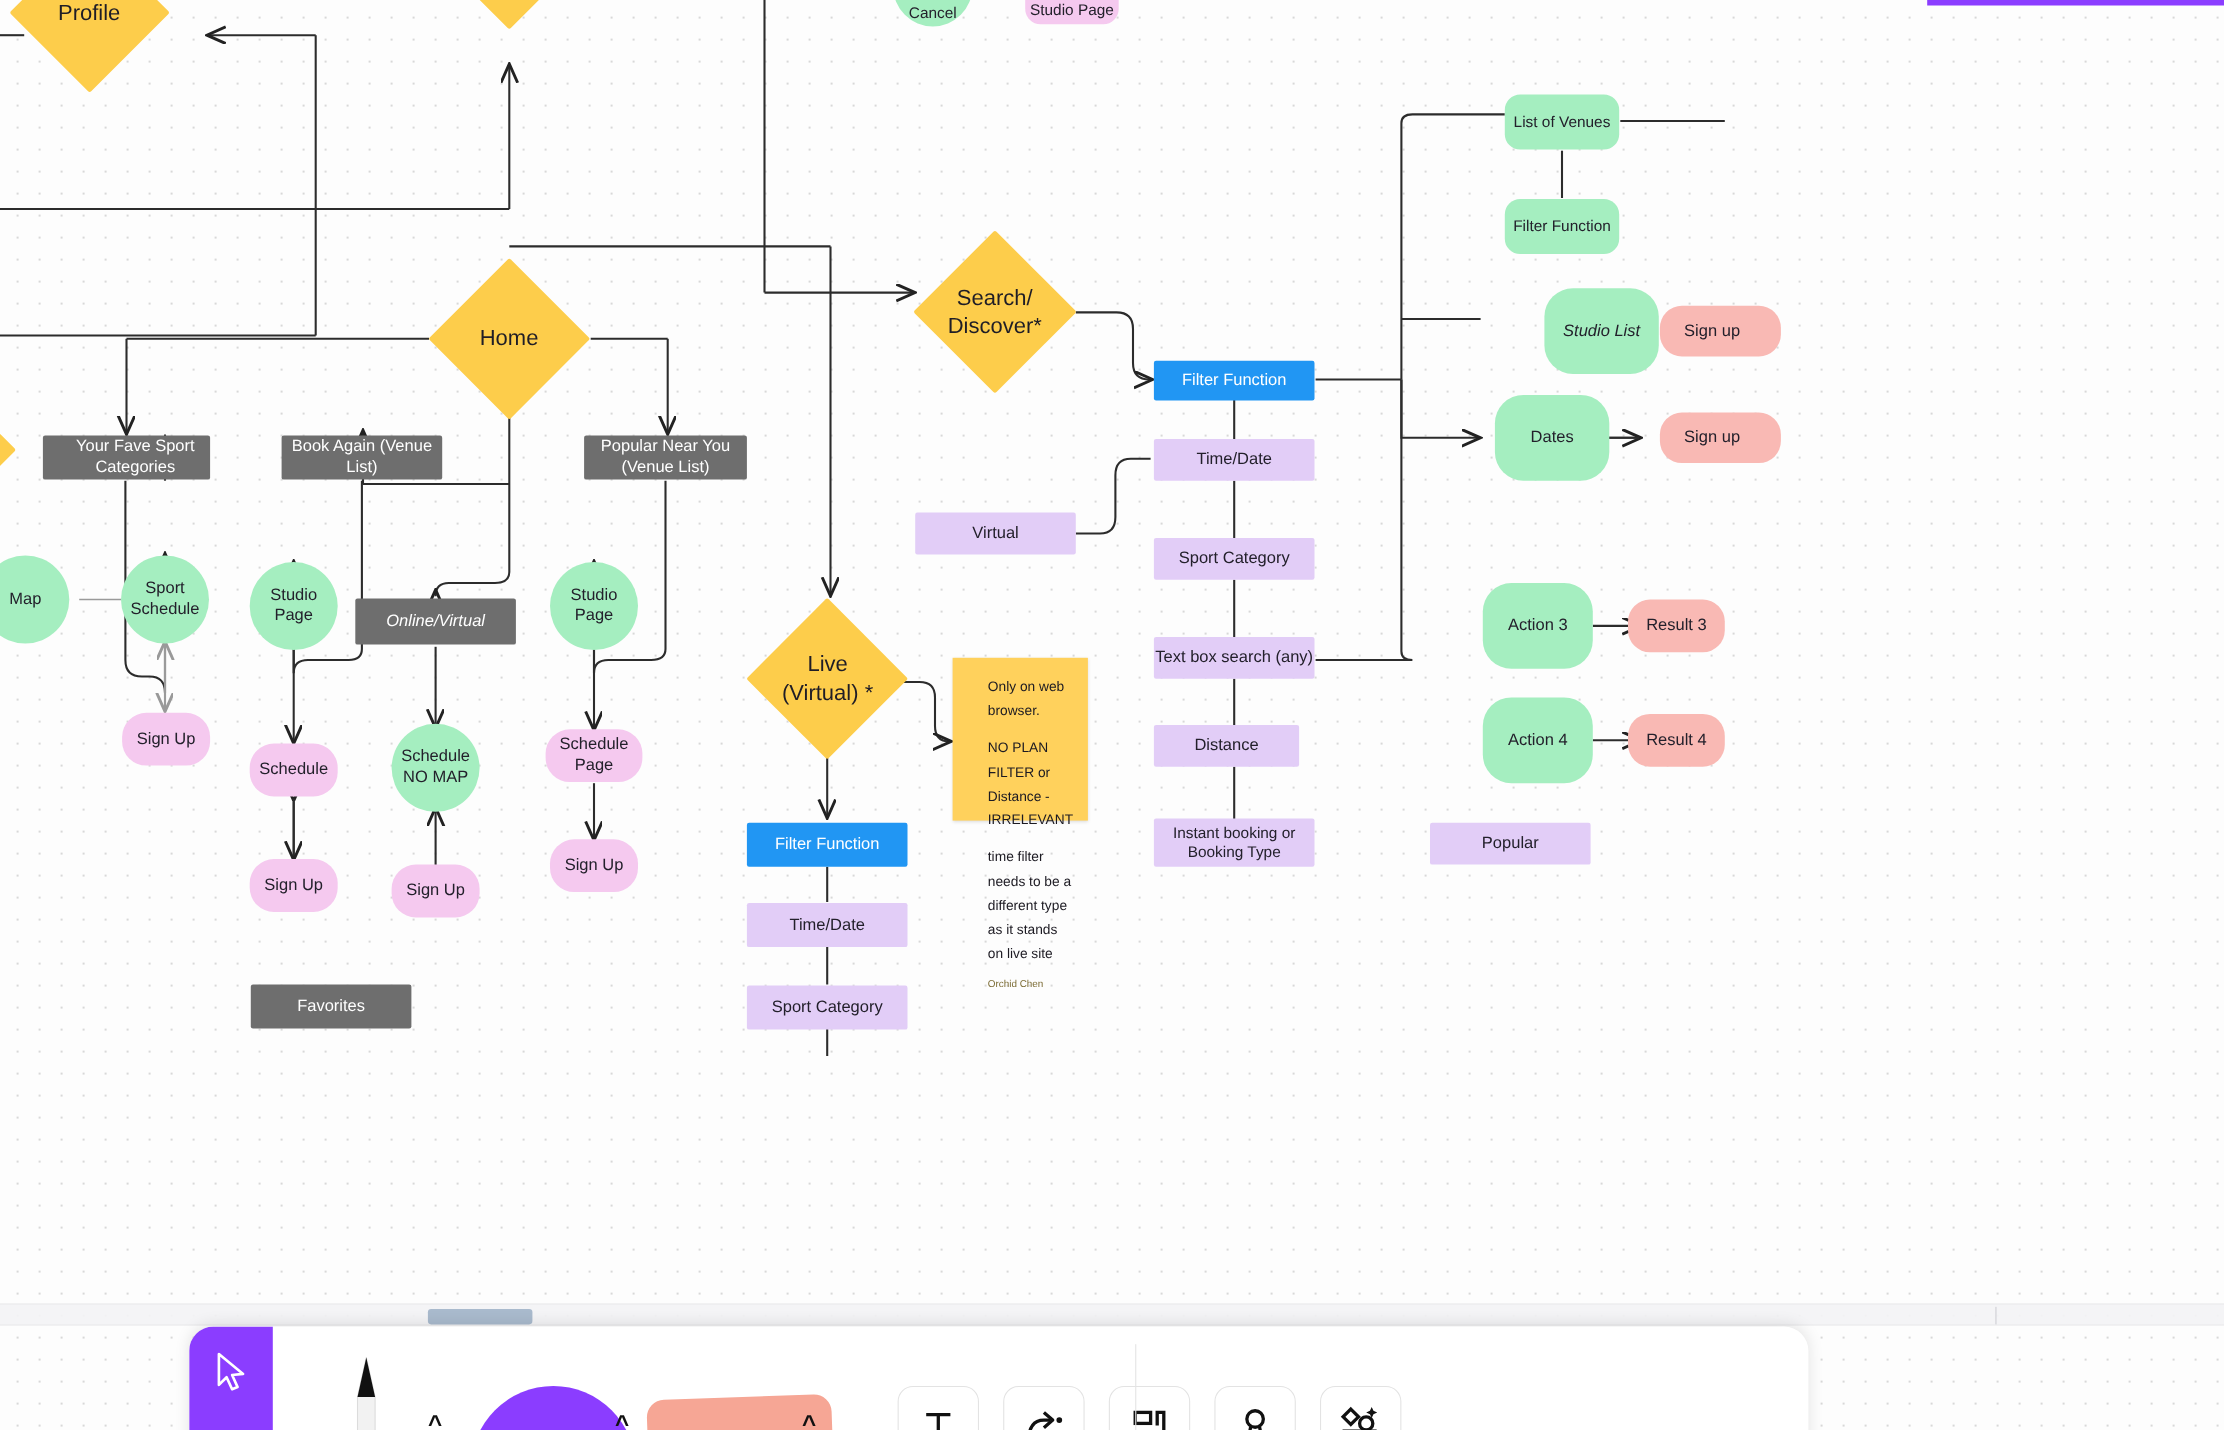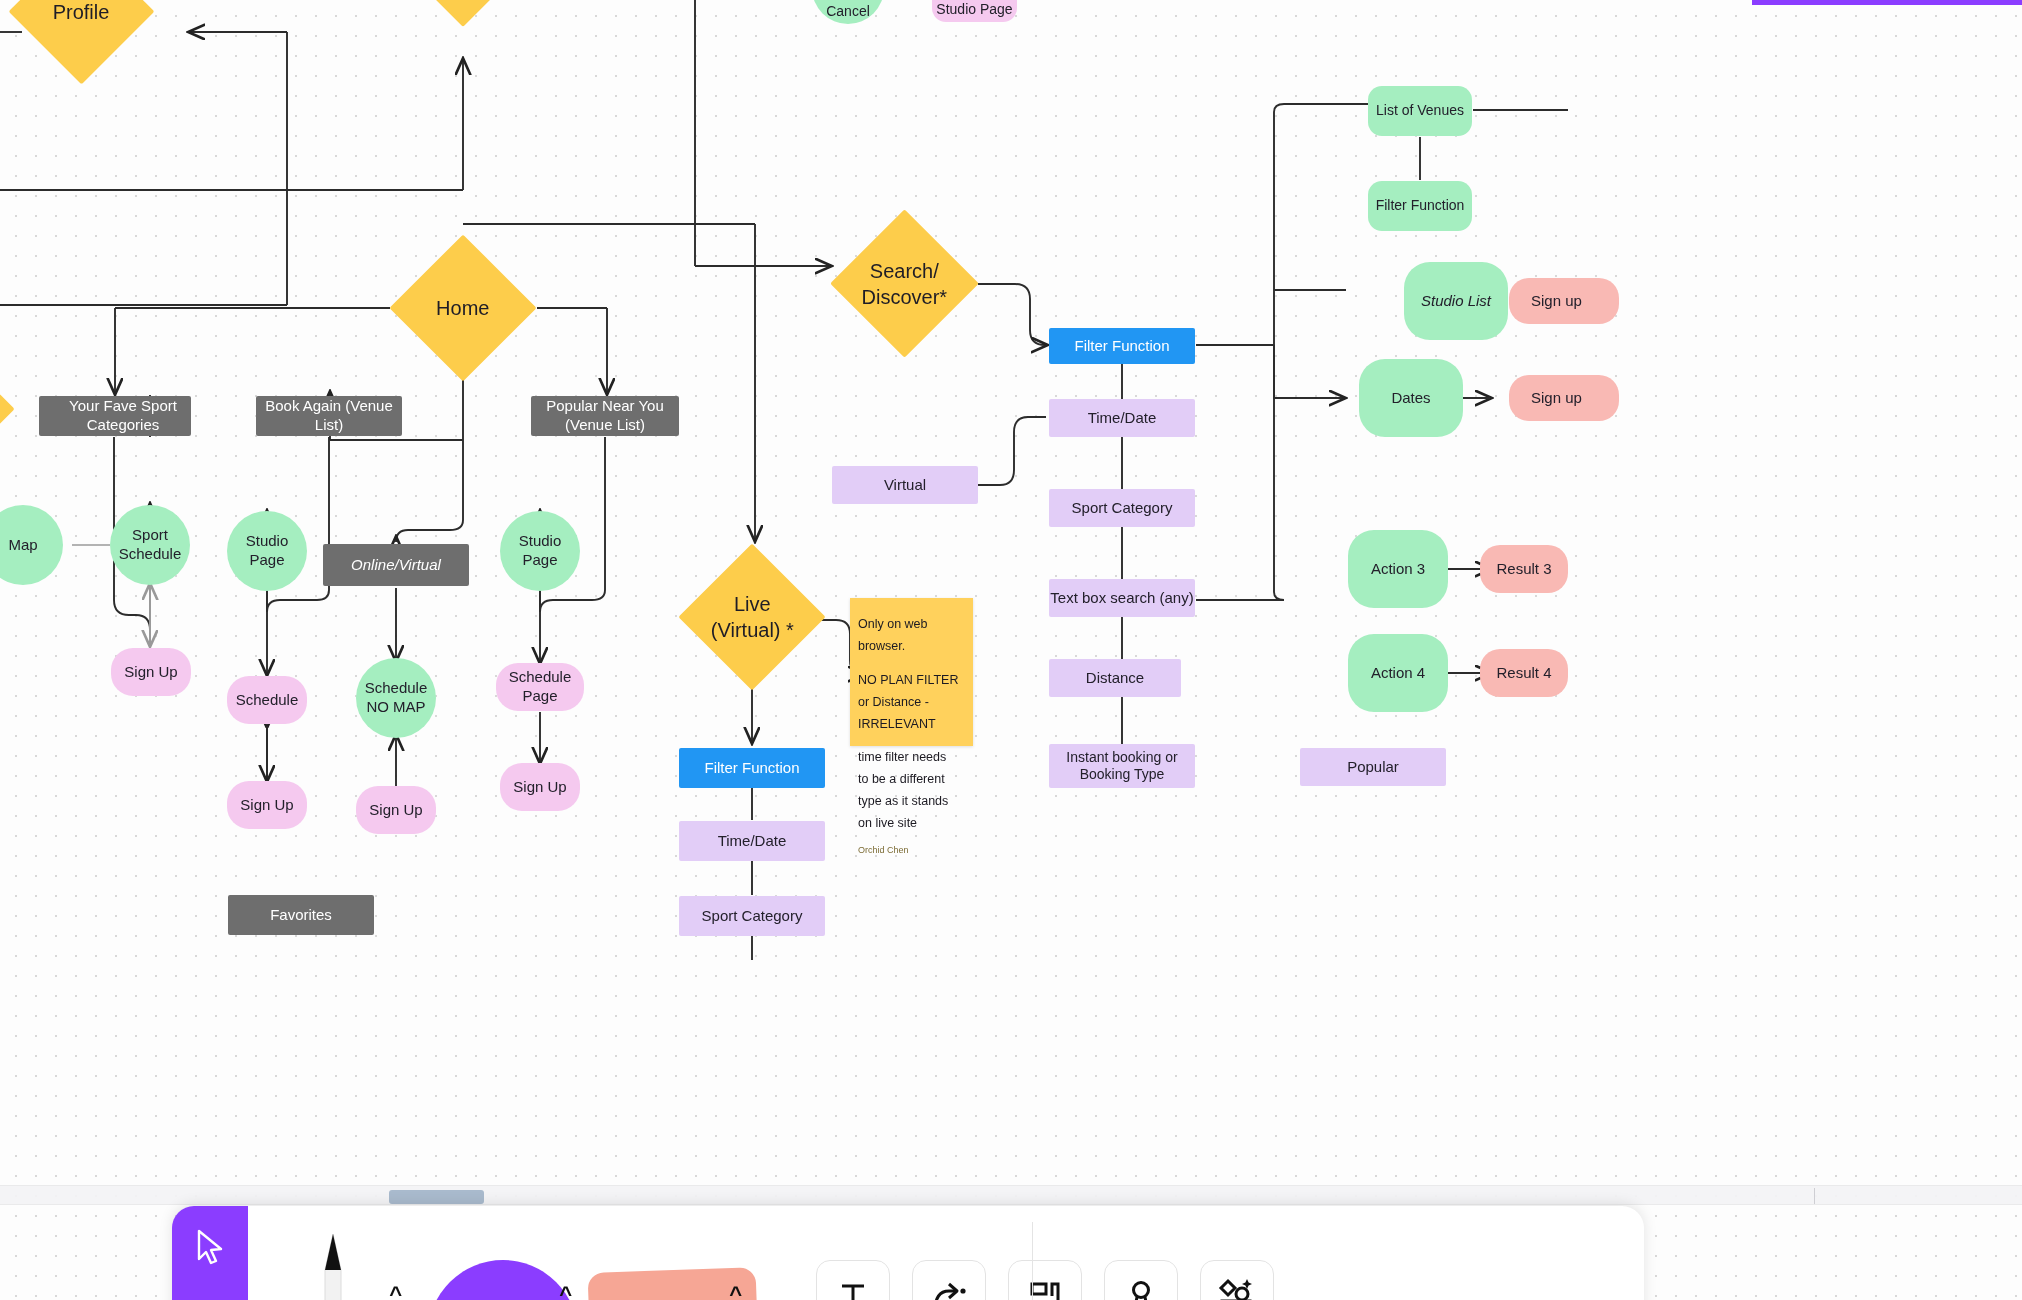--- a/index.html
+++ b/index.html
@@ -51,25 +51,26 @@
     text-align:center;
     white-space: pre-line;
     font-size: 20px;
     color:#1f1d26;
     line-height:1.3;
   }
 
   .sticky {
     position:absolute;
     background:#ffd15c;
-    padding: 16px 14px 10px 8px;
+    padding: 16px 14px 10px 32px;
     font-size: 12.5px;
     line-height: 1.75;
     color:#1c1a22;
     box-shadow: 0 1px 3px rgba(0,0,0,.13);
+    margin-left: 16px;
   }
   .sticky .author { font-size:9px; color:#7c6c35; margin-top:8px; }
   .sticky p { margin: 0 0 12px 0; }
   .sticky p:last-of-type { margin-bottom:0; }
 
   
   #toolbar {
     position:absolute;
     left: 172px; top: 1206px;
     width: 1472px; height: 150px;

